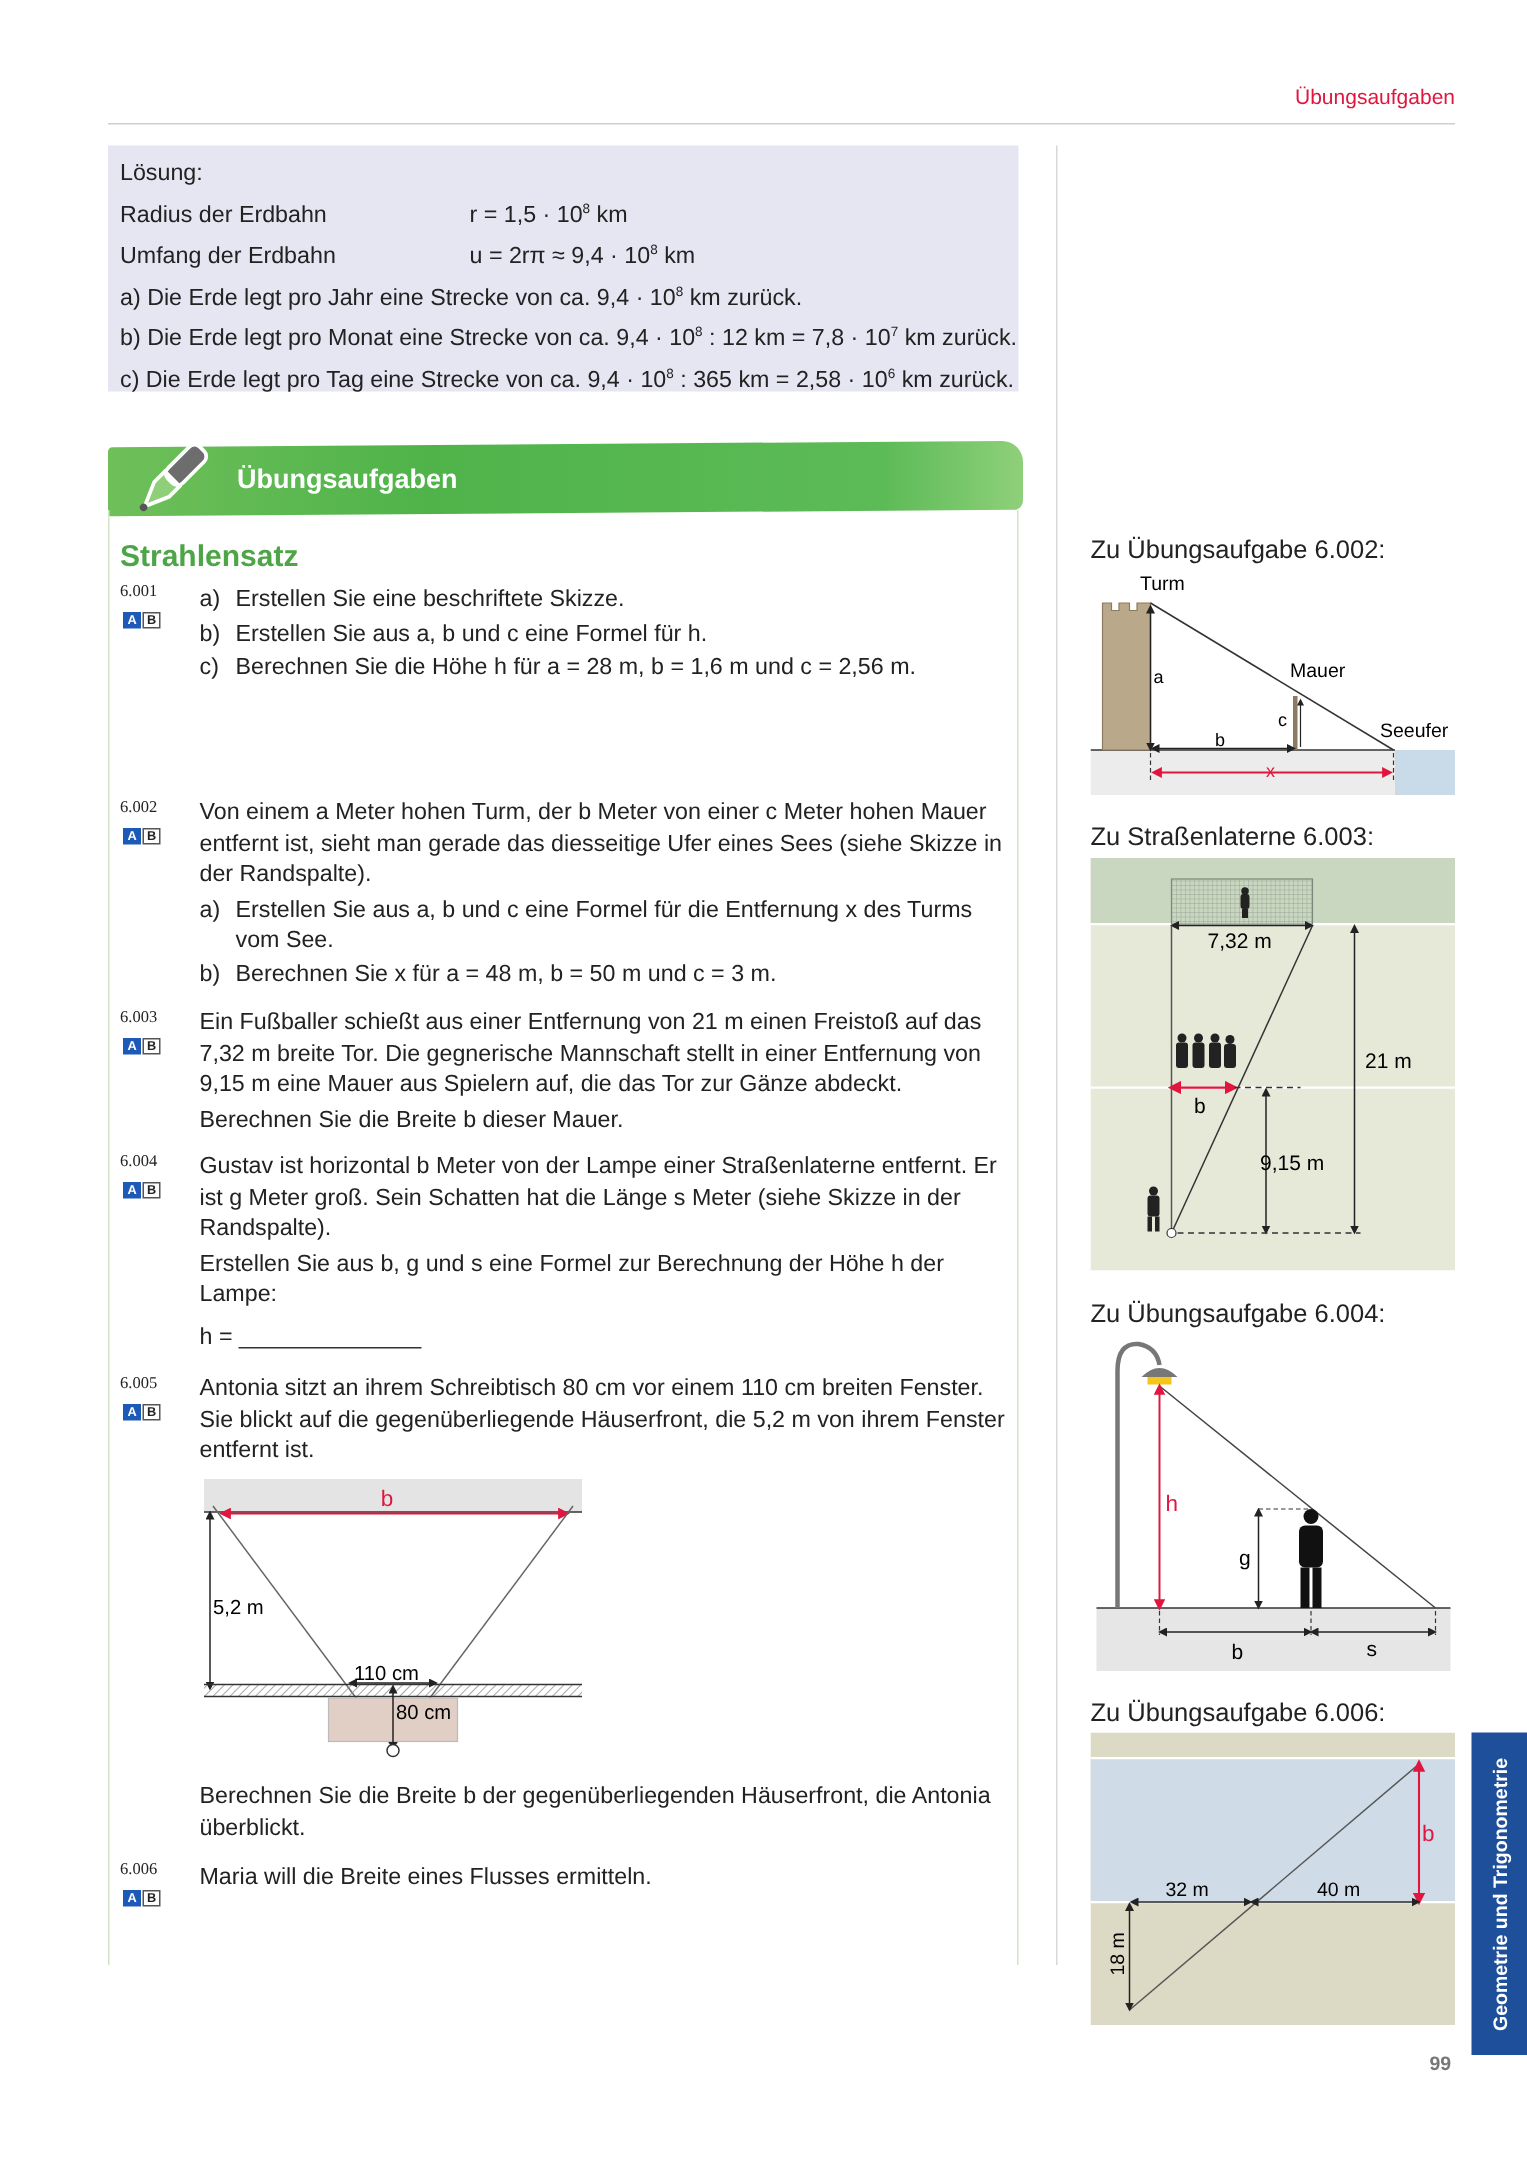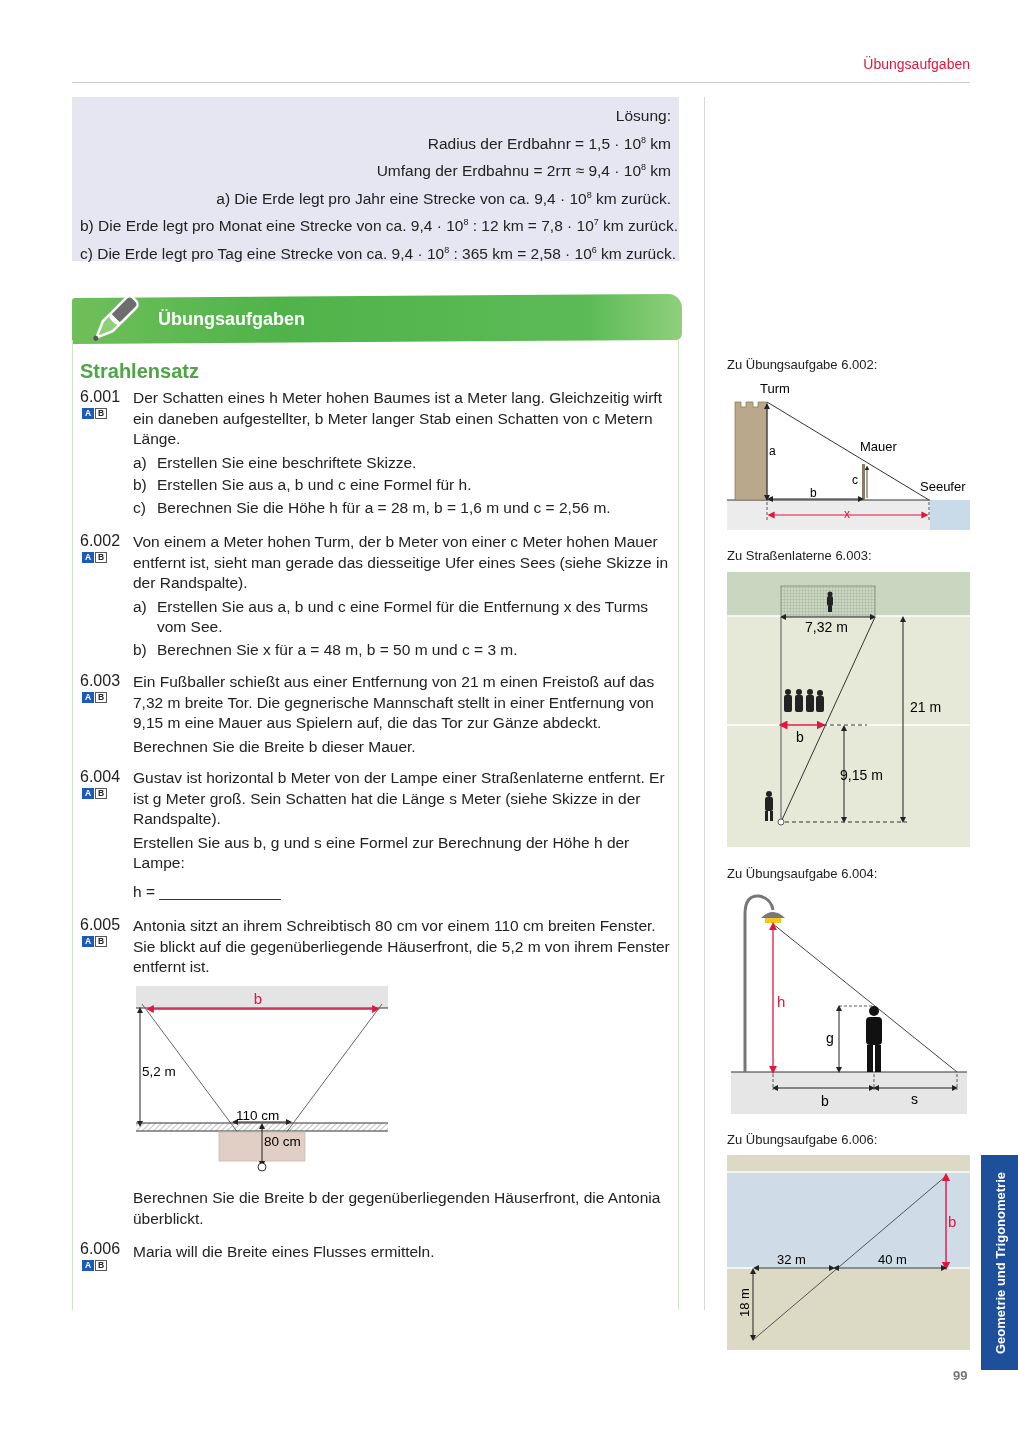--- a/index.html
+++ b/index.html
@@ -3,48 +3,48 @@
 <meta charset="utf-8">
 <style>
   * { box-sizing: border-box; margin: 0; padding: 0; }
   html, body { width: 1018px; height: 1440px; background: #ffffff; overflow: hidden; }
   body { position: relative; font-family: "Liberation Sans", sans-serif; color: #222; font-size: 15.5px; }
 
   .running-head { position: absolute; right: 48px; top: 56px; color: #e0163f; font-size: 14px; }
   .head-rule { position: absolute; left: 72px; right: 48px; top: 82px; border-top: 1px solid #cfcfcf; }
 
   .solution-box { position: absolute; left: 72px; top: 97px; width: 607px; height: 164px; background: #e6e6f3; padding: 5px 8px; }
-  .solution-box .line { height: 27.5px; line-height: 27.5px; white-space: nowrap; text-align: right; }
+  .solution-box .line { height: 27.5px; line-height: 27.5px; white-space: nowrap; }
   .solution-box .lbl { display: inline-block; width: 233px; }
   sup { font-size: 9px; vertical-align: 6px; line-height: 0; }
 
   .col-rule { position: absolute; left: 704px; top: 97px; height: 1213px; border-left: 1px solid #d8d8d8; }
 
   .banner { position: absolute; left: 72px; top: 296px; width: 610px; height: 46px; }
   .banner-bg { position: absolute; inset: 0; background: linear-gradient(90deg, #6fbf5a, #4fb34a 35%, #5dbb57 85%, #8fd07a); border-radius: 3px 14px 6px 2px; transform: skewY(-0.4deg); }
   .banner-title { position: absolute; left: 86px; top: 13px; color: #fff; font-size: 18px; font-weight: bold; }
   .pen { position: absolute; left: 10px; top: -4px; width: 60px; height: 60px; }
 
   .exercise-frame { position: absolute; left: 72px; top: 340px; width: 607px; height: 970px; border-left: 1.5px solid #cfe5c5; border-right: 1.5px solid #cfe5c5; }
 
   .section-heading { position: absolute; left: 80px; top: 360px; color: #4ea548; font-weight: bold; font-size: 20px; }
 
   .ex { position: absolute; left: 80px; width: 595px; }
-  .ex-num { position: absolute; left: 0; top: 0; font-size: 16px; }
+  .ex-num { position: absolute; left: 0; top: 0; font-size: 11px; font-family: Liberation Serif, serif; }
   .badges { position: absolute; left: 2px; top: 20px; display: flex; gap: 1px; }
   .badge { width: 12px; height: 11px; font-size: 8.5px; font-weight: bold; line-height: 11px; text-align: center; }
   .badge.a { background: #1d59b7; color: #fff; }
   .badge.b { border: 1px solid #555; color: #222; line-height: 9px; }
   .ex-body { margin-left: 53px; line-height: 20.5px; }
   .ex-body p { margin-bottom: 3px; }
   .ex-body .sub { display: flex; margin-top: 2px; }
   .ex-body .sub .sl { width: 24px; flex: none; }
   .answer-blank { display: inline-block; width: 122px; border-bottom: 1px solid #333; height: 14px; vertical-align: -3px; margin-left: 4px; }
 
-  .side-cap { position: absolute; left: 727px; font-size: 13px; }
+  .side-cap { position: absolute; left: 727px; font-size: 17px; }
   .side-fig { position: absolute; left: 727px; }
   svg text { font-family: "Liberation Sans", sans-serif; }
 
   .chapter-tab { position: absolute; left: 981px; top: 1155px; width: 37px; height: 215px; background: #1d4f9b; }
   .chapter-tab span { position: absolute; left: 50%; top: 50%; transform: translate(-50%,-50%) rotate(-90deg); white-space: nowrap; color: #fff; font-weight: bold; font-size: 13px; }
   .page-number { position: absolute; left: 953px; top: 1368px; color: #777; font-weight: bold; font-size: 13px; }
 </style>
 </head>
 <body>
 
@@ -89,21 +89,20 @@
 
 <div class="section-heading">Strahlensatz</div>
 
 <div class="ex" style="top:388px">
   <div class="ex-num">6.001</div>
   <div class="badges">
       <span class="badge a">A</span>
       <span class="badge b">B</span>
     </div>
   <div class="ex-body">
-    <p>Der Schatten eines h Meter hohen Baumes ist a Meter lang. Gleichzeitig wirft ein daneben aufgestellter, b Meter langer Stab einen Schatten von c Metern Länge.</p>
     <div class="sub">
         <span class="sl">a)</span>
         <span>Erstellen Sie eine beschriftete Skizze.</span>
       </div>
     <div class="sub">
         <span class="sl">b)</span>
         <span>Erstellen Sie aus a, b und c eine Formel für h.</span>
       </div>
     <div class="sub">
         <span class="sl">c)</span>

